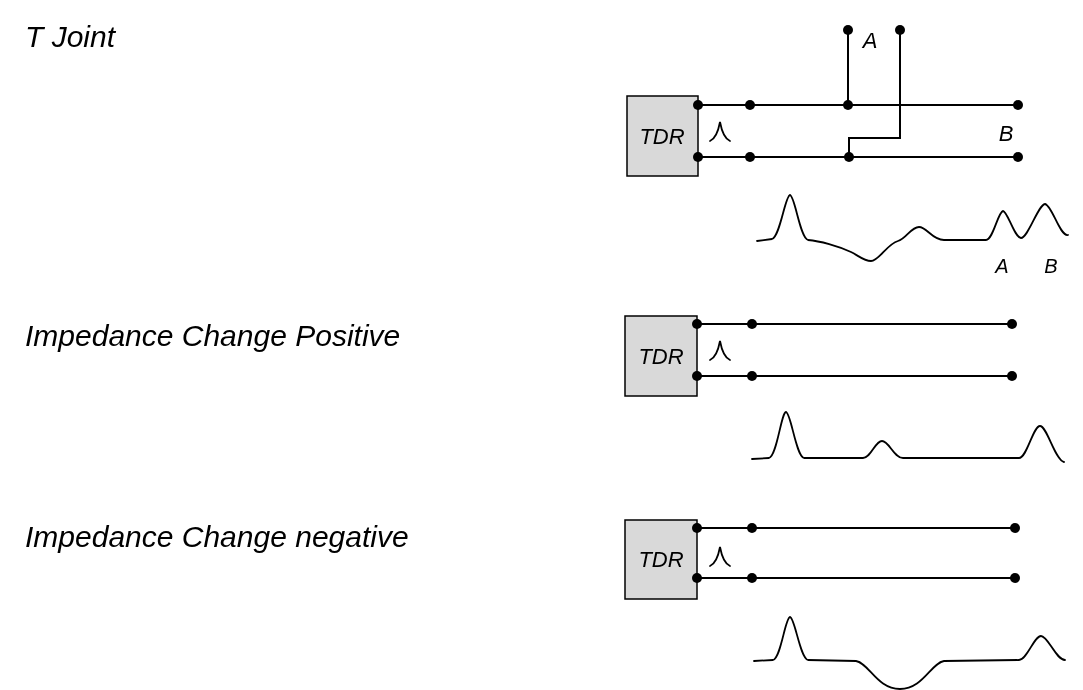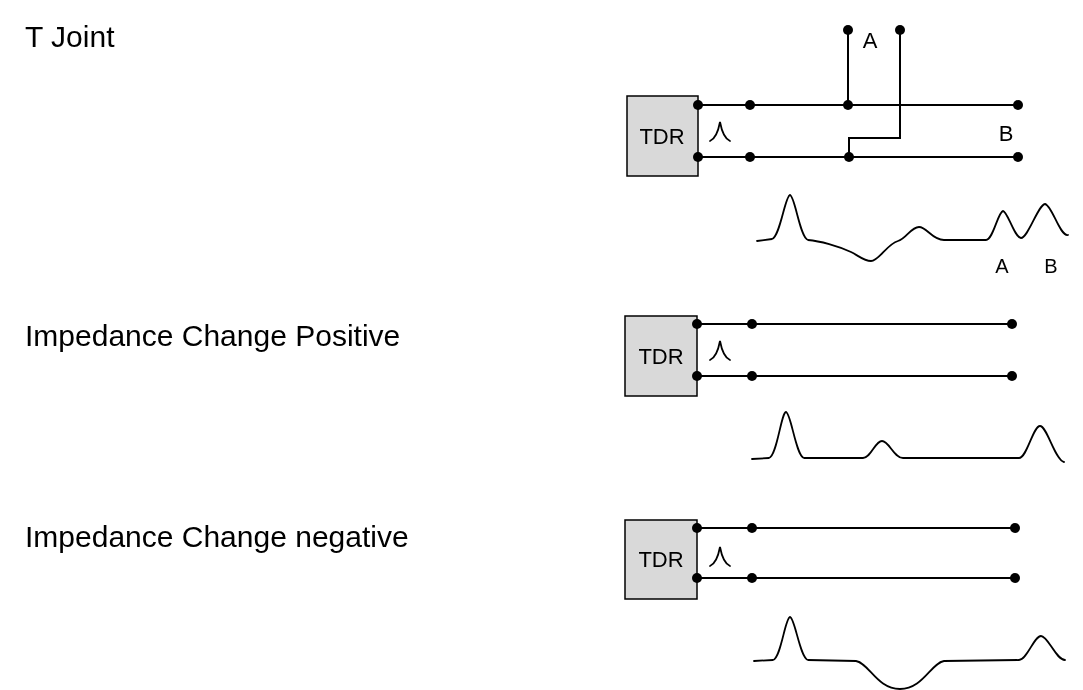--- a/index.html
+++ b/index.html
@@ -9,20 +9,21 @@
     width: 1083px;
     height: 690px;
     overflow: hidden;
     font-family: "Liberation Sans", sans-serif;
   }
   .page {
     position: relative;
     width: 867px;
     height: 690px;
     background: var(--background, #ffffff);
+    font-style: italic;
   }
   svg { display: block; }
   text {
     fill: var(--line, #000000);
     font-family: "Liberation Sans", sans-serif;
   }
   .section-title { font-size: 30px; }
   .tdr-label { font-size: 22px; text-anchor: middle; }
   .node-label { font-size: 22px; text-anchor: middle; }
   .trace-label { font-size: 20px; text-anchor: middle; }

